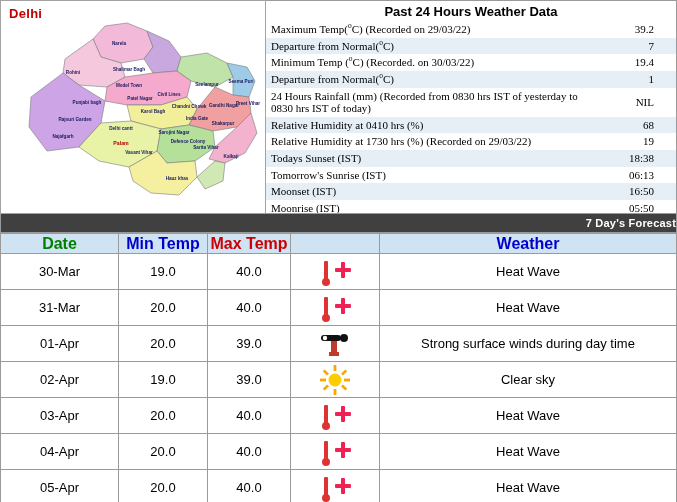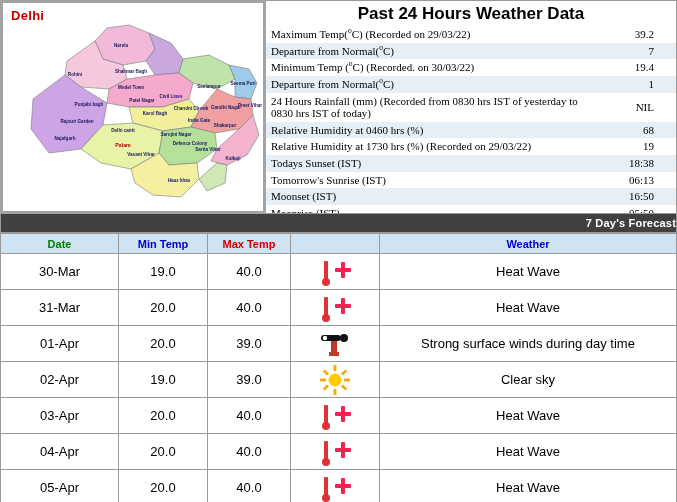--- a/index.html
+++ b/index.html
@@ -23,21 +23,21 @@
     height: 214px;
     box-sizing: border-box;
   }
 
   
   .map-panel {
     position: relative;
     width: 266px;
     height: 214px;
     box-sizing: border-box;
-    border: 3px solid #a3a3a3;
+    border: 1px solid #a3a3a3;
     background: #ffffff;
     overflow: hidden;
   }
   .map-title {
     position: absolute;
     left: 8px;
     top: 5px;
     color: #c00000;
     font-size: 13px;
     font-weight: bold;
@@ -62,21 +62,21 @@
     width: 411px;
     height: 214px;
     box-sizing: border-box;
     border: 1px solid #9a9a9a;
     border-left: none;
     background: #ffffff;
     overflow: hidden;
   }
   .past-title {
     text-align: center;
-    font-size: 17px;
+    font-size: 13px;
     font-weight: bold;
     color: #000000;
     padding: 3px 0 2px 0;
   }
   table.past {
     width: 100%;
     border-collapse: collapse;
     font-size: 11px;
     color: #000000;
     font-family: Liberation Serif, serif;
@@ -116,21 +116,21 @@
     border-collapse: collapse;
     table-layout: fixed;
   }
   table.fc th, table.fc td {
     border: 1px solid #9a9a9a;
     padding: 0;
   }
   table.fc thead th {
     background: #cfe3f3;
     height: 19px;
-    font-size: 11px;
+    font-size: 16px;
     font-weight: bold;
   }
   th.h-date { color: #008000; width: 117px; }
   th.h-min  { color: #0000cc; width: 88px; text-align: center; }
   th.h-max  { color: #cc0000; width: 82px; }
   th.h-icon { width: 88px; }
   th.h-weather { color: #0000cc; }
   table.fc tbody td {
     height: 35px;
     font-size: 13px;
@@ -236,21 +236,21 @@
           </tr>
           <tr class="alt">
             <td>Departure from Normal(<sup>o</sup>C)</td>
             <td class="val">1</td>
           </tr>
           <tr>
             <td>24 Hours Rainfall (mm) (Recorded from 0830 hrs IST of yesterday to 0830 hrs IST of today)</td>
             <td class="val">NIL</td>
           </tr>
           <tr class="alt">
-            <td>Relative Humidity at 0460 hrs (%)</td>
+            <td>Relative Humidity at 0410 hrs (%)</td>
             <td class="val">68</td>
           </tr>
           <tr>
             <td>Relative Humidity at 1730 hrs (%) (Recorded on 29/03/22)</td>
             <td class="val">19</td>
           </tr>
           <tr class="alt">
             <td>Todays Sunset (IST)</td>
             <td class="val">18:38</td>
           </tr>

